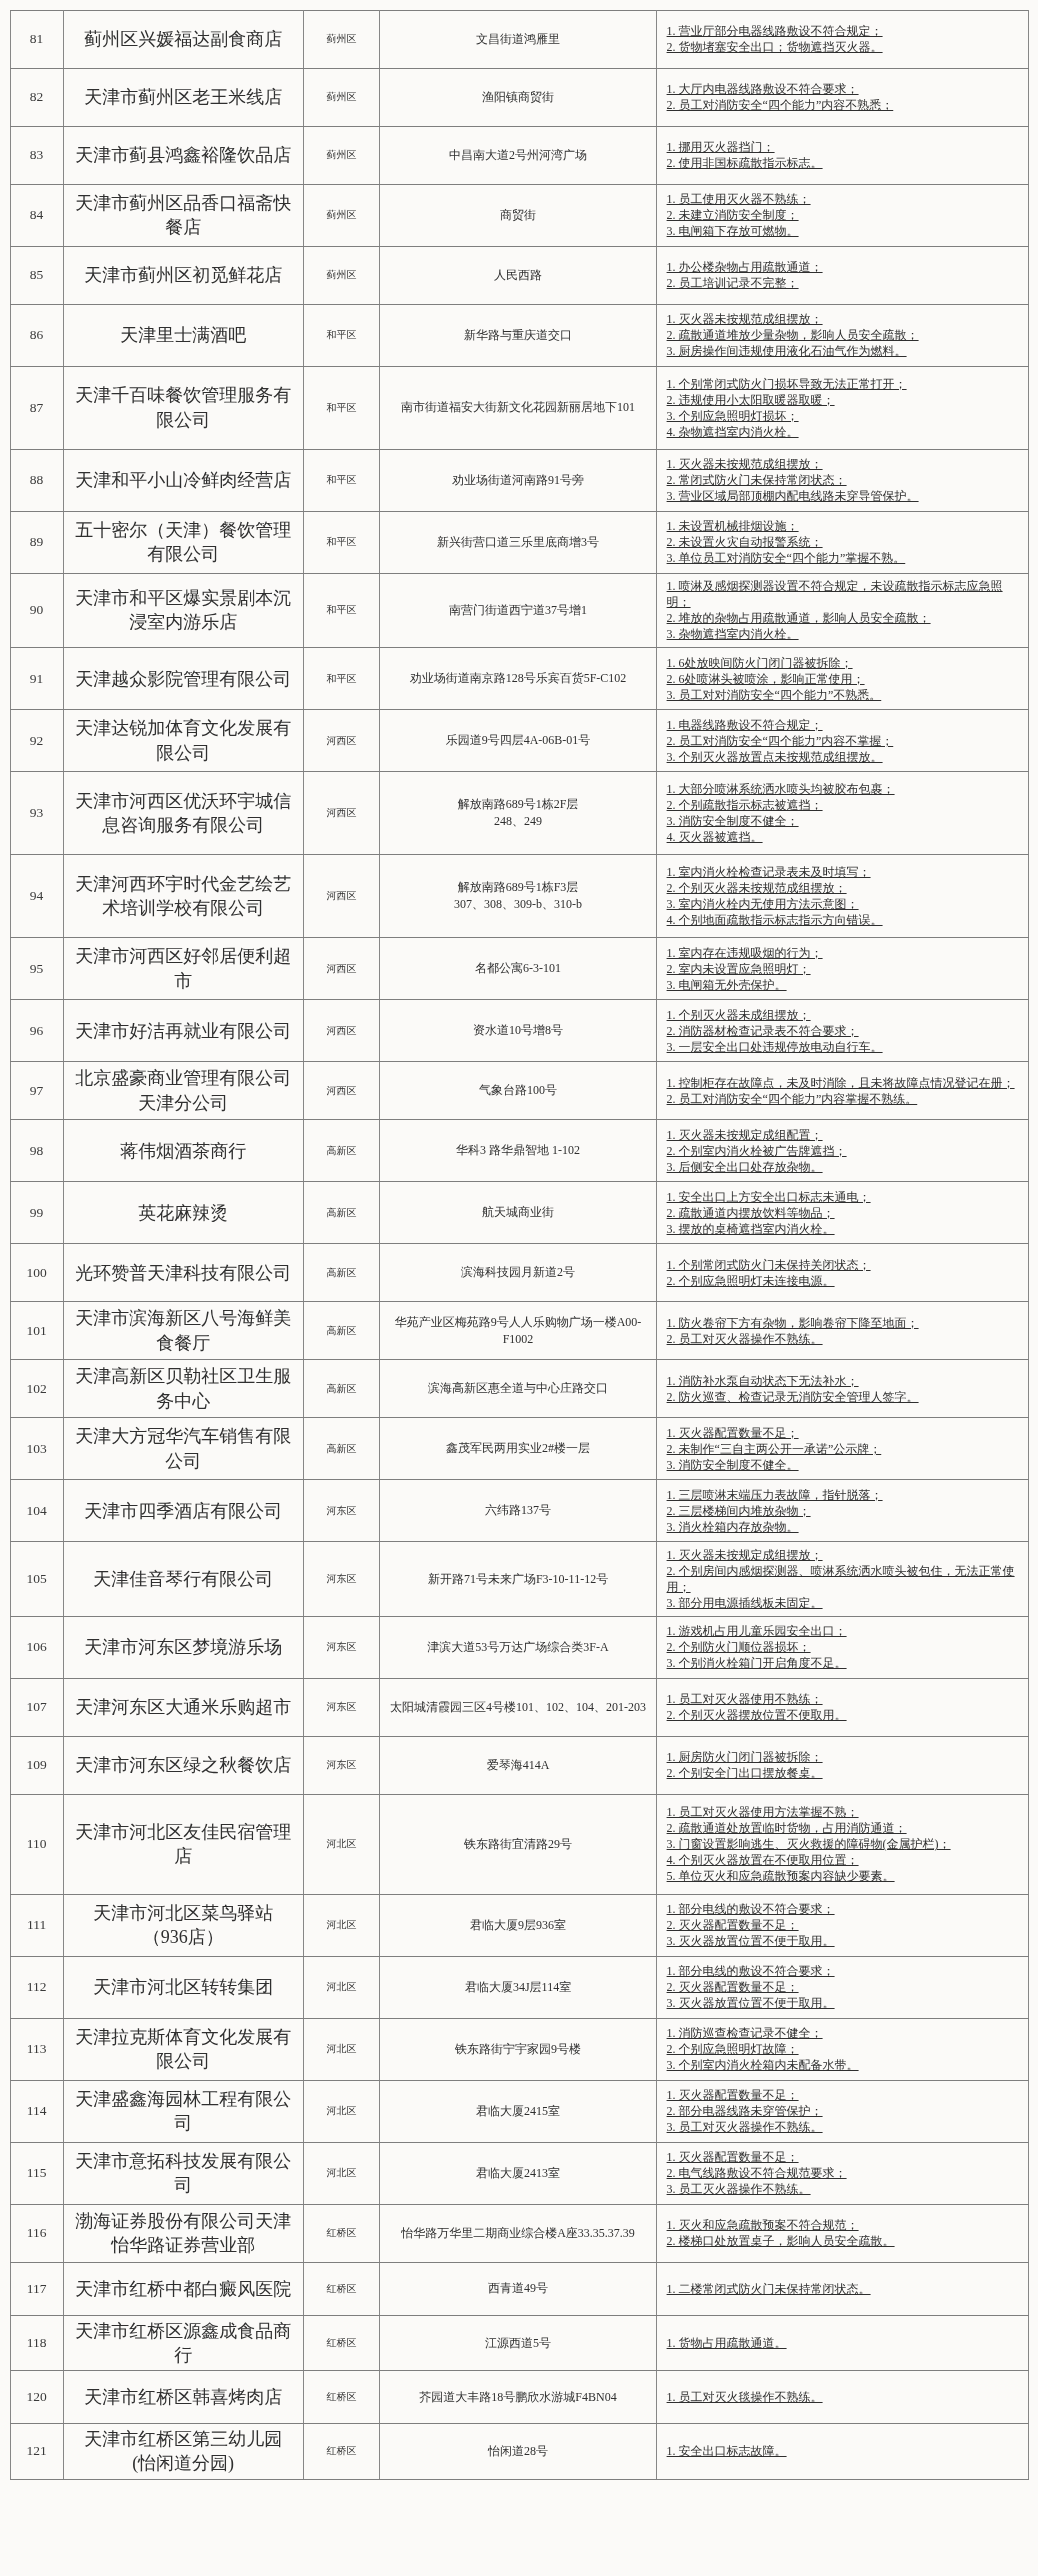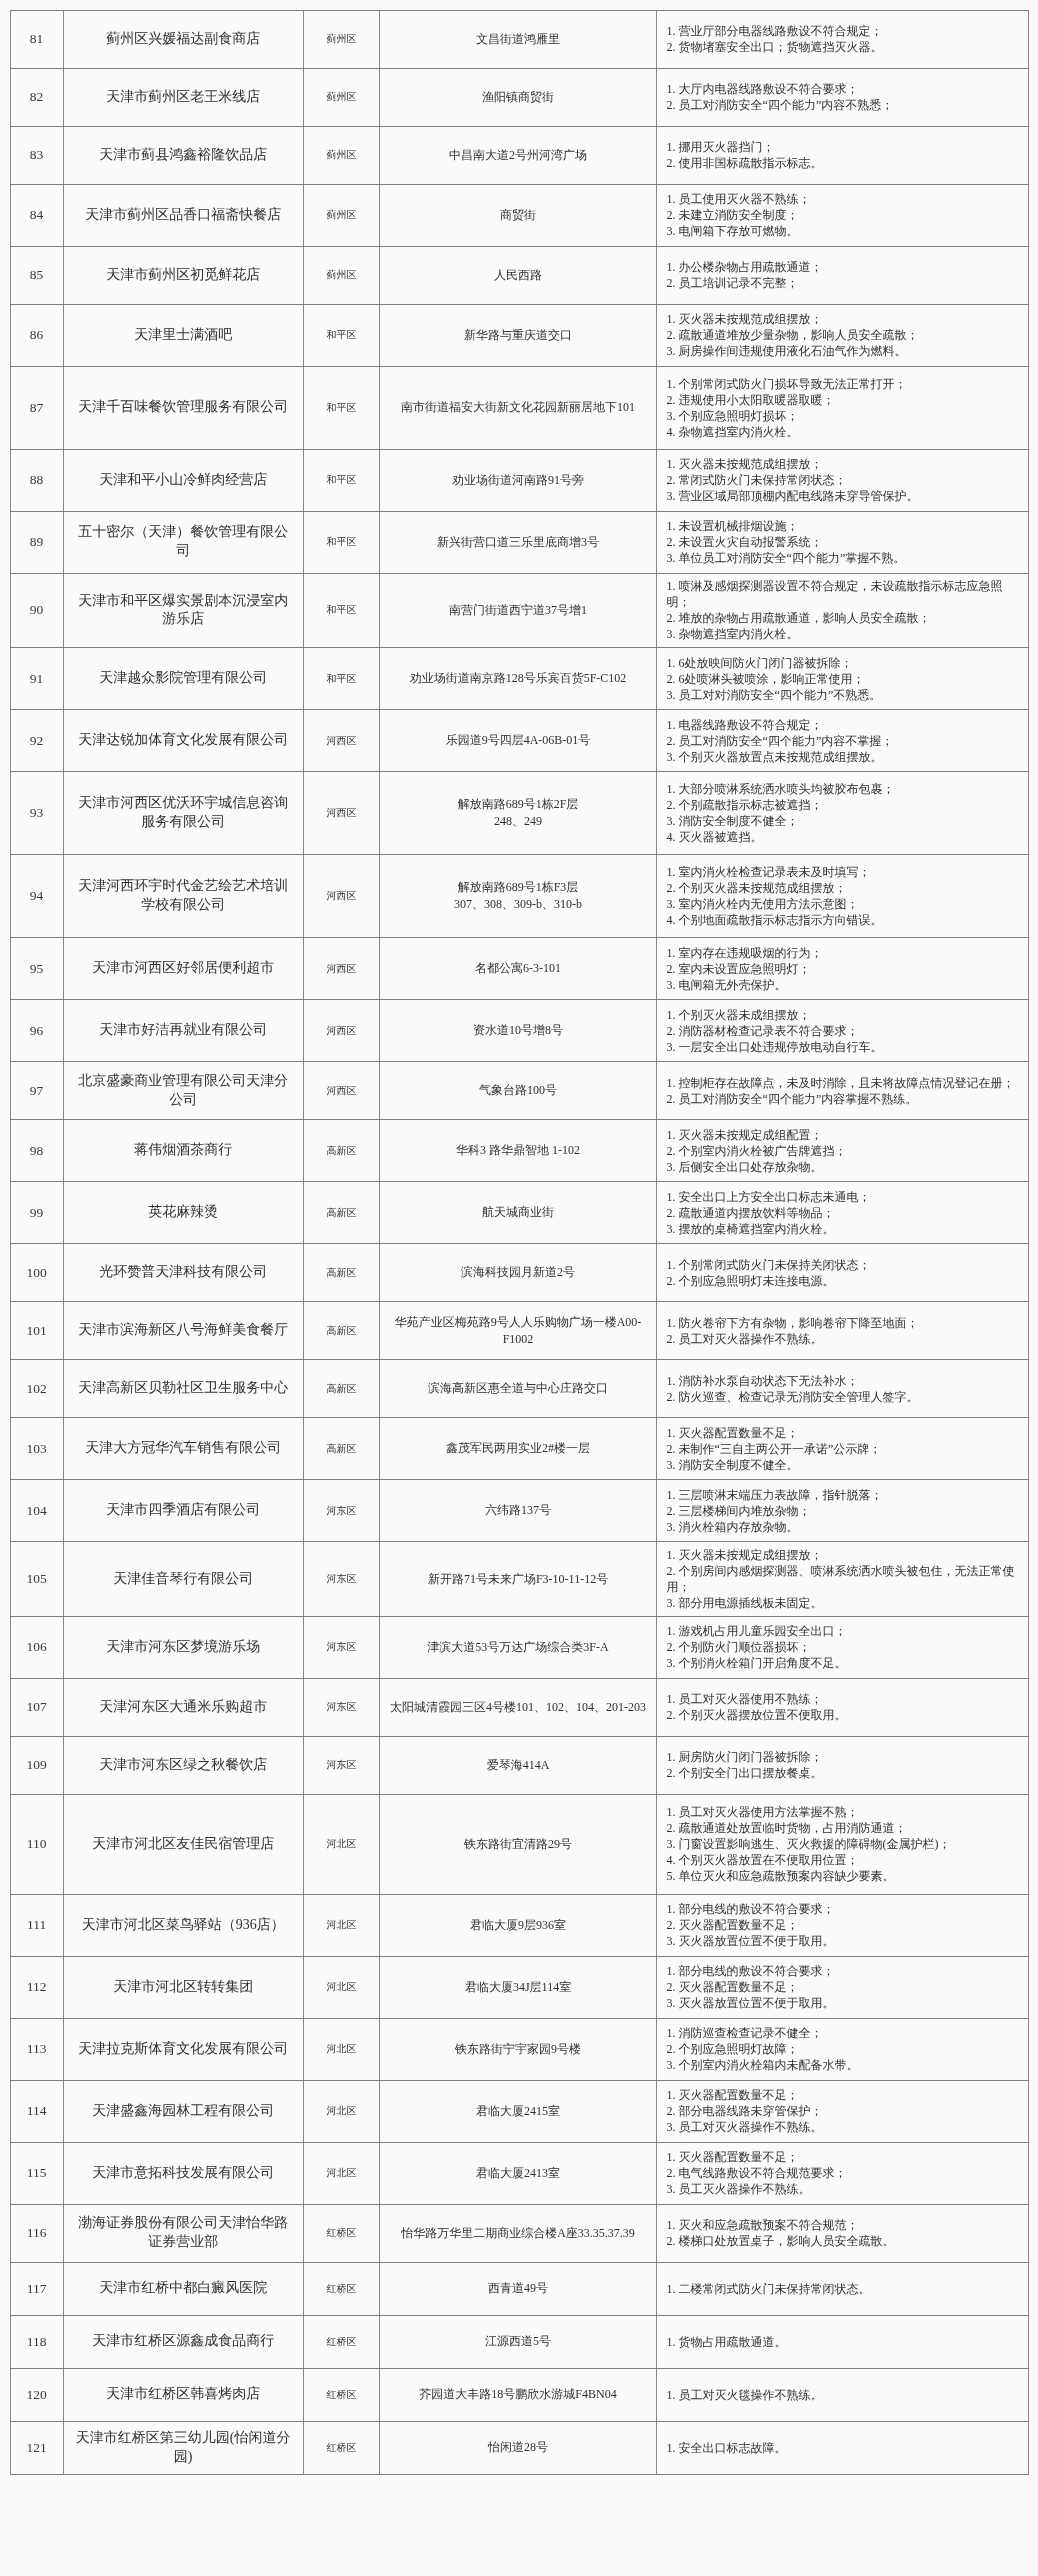--- a/index.html
+++ b/index.html
@@ -29,39 +29,40 @@
     overflow: hidden;
   }
   td.c-num {
     text-align: center;
     font-size: 13.5px;
     color: #3a3a3a;
     padding: 1.9px;
   }
   td.c-name {
     text-align: center;
-    font-size: 14px;
+    font-size: 18px;
     line-height: 1.35;
     padding: 2.9px 9.6px;
   }
   td.c-dist {
     text-align: center;
     font-size: 10px;
     padding: 1.9px;
   }
   td.c-addr {
     text-align: center;
     font-size: 12px;
     line-height: 1.4;
     padding: 2.9px 5.8px;
     white-space: pre-line;
   }
   td.c-issues {
     padding: 4.8px 9.6px;
     font-size: 12px;
+    text-decoration: underline;
   }
   td.c-issues .issue-line {
     line-height: 16px;
     white-space: normal;
   }
 </style>
 </head>
 <body>
 
 <div class="page">

